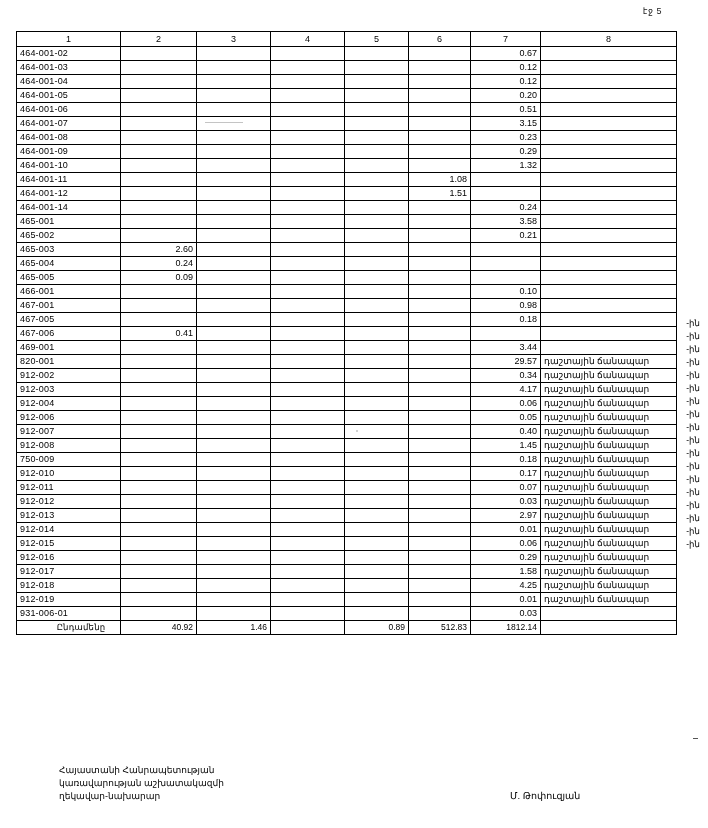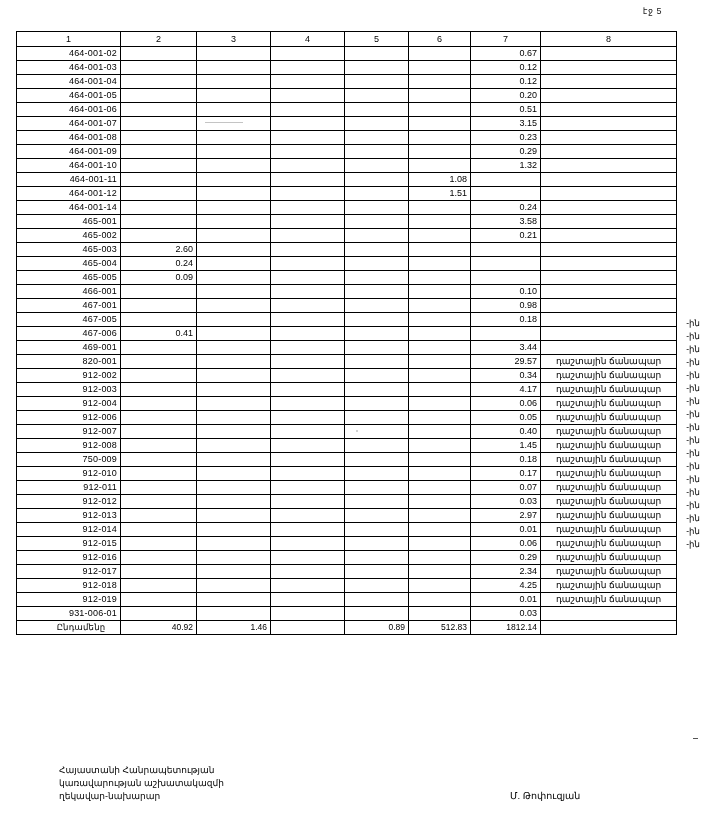--- a/index.html
+++ b/index.html
@@ -55,31 +55,30 @@
     overflow: hidden;
     white-space: nowrap;
   }
   table.grid thead th {
     text-align: center;
     height: 14px;
     line-height: 14px;
     font-size: 9px;
   }
   td.code {
-    text-align: right;
+    text-align: left;
     font-size: 8.5px;
     letter-spacing: 0.2px;
   }
   td.num {
     text-align: right;
     font-size: 9px;
     padding-right: 4px;
   }
   td.note {
-    text-align: center;
     font-size: 8.5px;
   }
   tr.total td {
     font-size: 8.5px;
   }
   tr.total td.code {
     text-align: center;
     padding-left: 28px;
   }
   .suffix-col {
@@ -529,21 +528,21 @@
           <td class="num">0.29</td>
           <td class="note">դաշտային ճանապար</td>
         </tr>
         <tr>
           <td class="code">912-017</td>
           <td class="num"></td>
           <td class="num"></td>
           <td class="num"></td>
           <td class="num"></td>
           <td class="num"></td>
-          <td class="num">2.34</td>
+          <td class="num">1.58</td>
           <td class="note">դաշտային ճանապար</td>
         </tr>
         <tr>
           <td class="code">912-018</td>
           <td class="num"></td>
           <td class="num"></td>
           <td class="num"></td>
           <td class="num"></td>
           <td class="num"></td>
           <td class="num">4.25</td>

